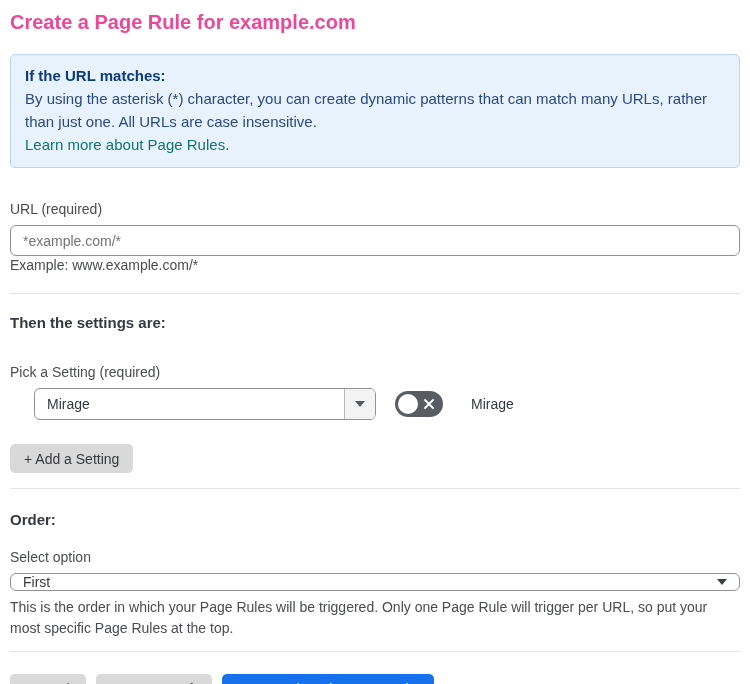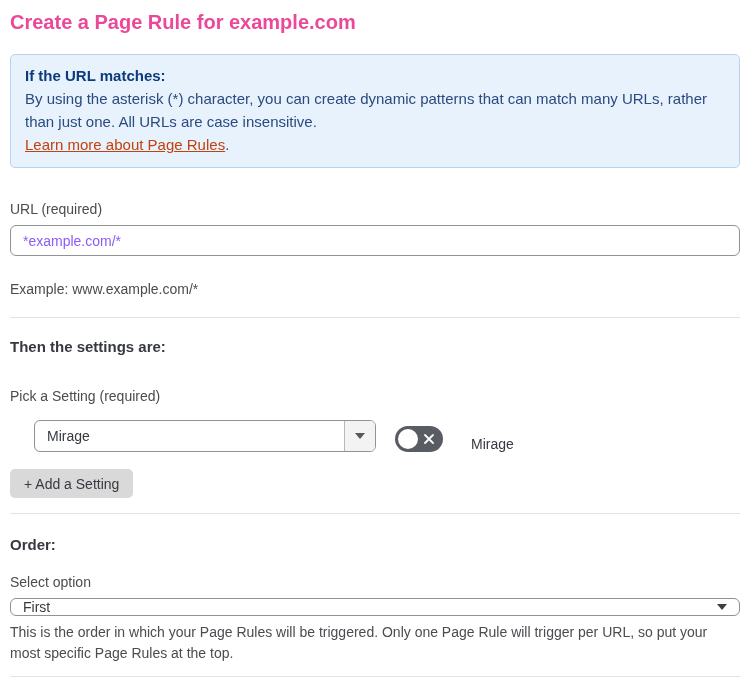--- a/index.html
+++ b/index.html
@@ -29,71 +29,70 @@
     font-size: 15px;
     line-height: 23px;
   }
   .info-box .info-heading {
     font-weight: 700;
     color: #0c3b7c;
   }
   .info-box .info-body { color: #2b4a80; }
   .info-box .info-link-line { color: #2b4a80; }
   .info-box a.info-link {
-    color: #c2410c;
-    text-decoration: underline;
+    color: #0f766e;
     cursor: pointer;
   }
 
   .field-label {
     margin-top: 33px;
     font-size: 14px;
     color: #4a4c50;
     line-height: 16px;
   }
 
   .text-input {
     margin-top: 8px;
     width: 100%;
     height: 31px;
     border: 1px solid #929292;
     border-radius: 6px;
     padding: 0 12px;
     font-family: "Liberation Sans", sans-serif;
     font-size: 14px;
-    color: #8b5cf6;
+    color: #737373;
     background: #fff;
     outline: none;
   }
 
   .helper-text {
-    margin-top: 24px;
+    margin-top: 0;
     font-size: 14px;
     color: #4a4c50;
     line-height: 19px;
   }
 
   .divider {
     border: none;
     border-top: 1px solid #e3e3e3;
     margin-top: 18px;
   }
 
   .section-heading {
     margin-top: 20px;
     font-size: 15px;
     font-weight: 700;
     color: #36393f;
   }
 
   
   .setting-row {
-    margin-top: 16px;
-    display: flex;
-    align-items: flex-end;
+    margin-top: 8px;
+    display: flex;
+    align-items: center;
     padding-left: 24px;
   }
   .setting-select {
     width: 342px;
     height: 32px;
     border: 1px solid #929292;
     border-radius: 6px;
     background: #fff;
     display: flex;
     align-items: stretch;
@@ -160,21 +159,21 @@
     border-radius: 5px;
     font-family: "Liberation Sans", sans-serif;
     font-size: 14px;
     cursor: pointer;
     white-space: nowrap;
   }
   .btn-gray { background: #d9d9d9; color: #36393f; }
   .btn-blue { background: #1672ec; color: #ffffff; }
 
   .add-setting-btn {
-    margin-top: 17px;
+    margin-top: 24px;
     padding: 12px 14px;
   }
 
   
   .order-select {
     margin-top: 8px;
     width: 100%;
     height: 18px;
     border: 1px solid #929292;
     border-radius: 6px;

